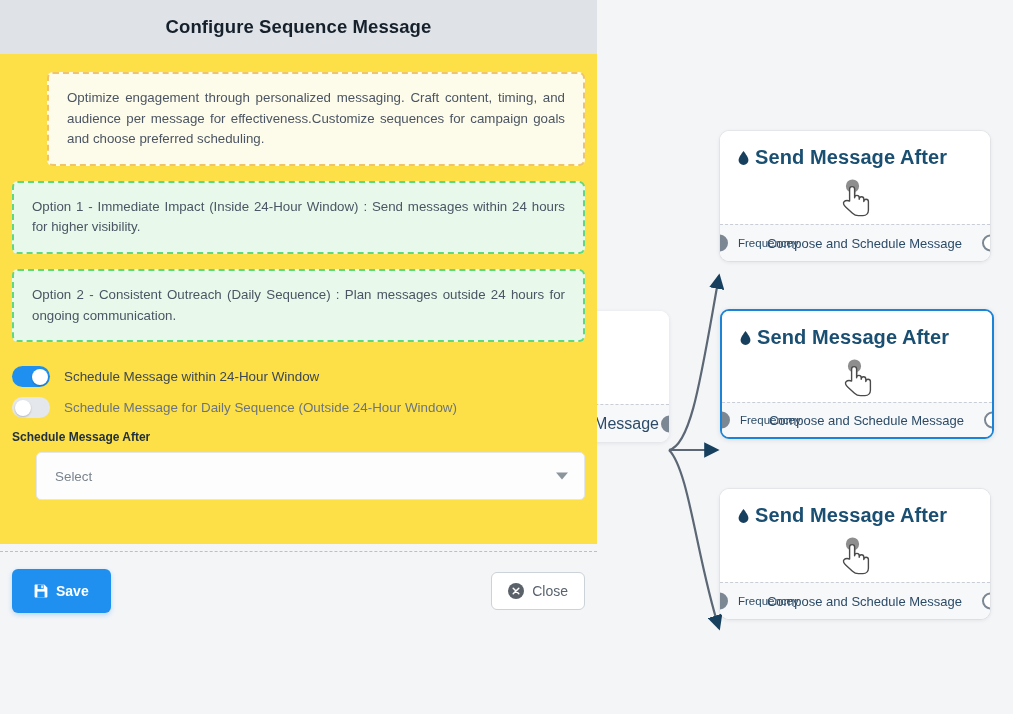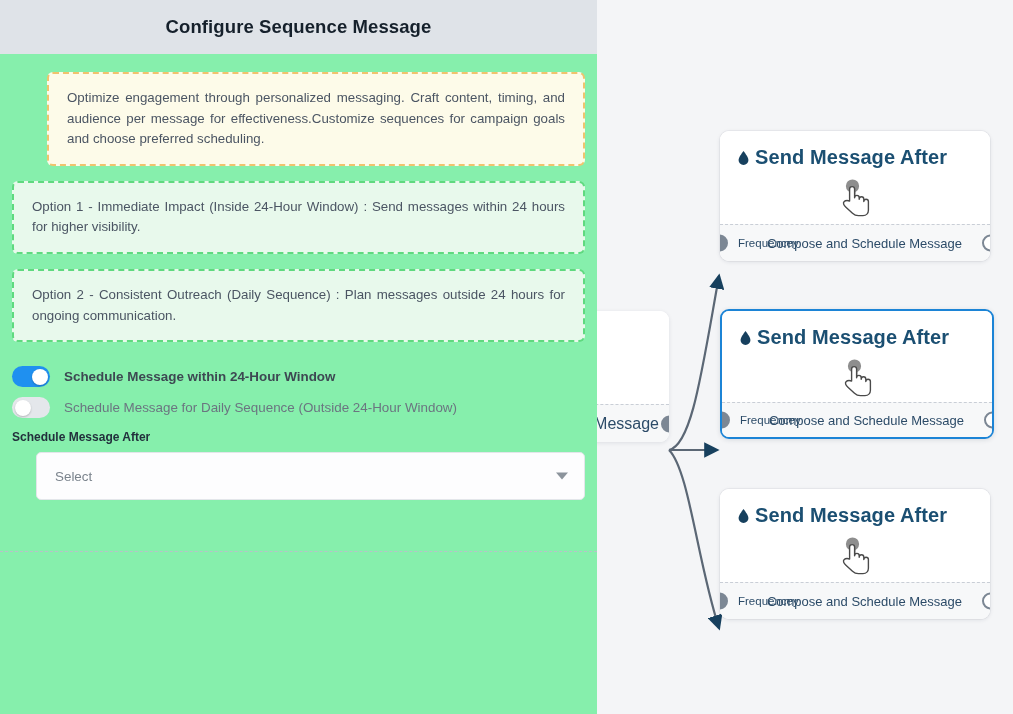--- a/index.html
+++ b/index.html
@@ -78,42 +78,42 @@
     position:absolute;right:10px;top:50%;transform:translateY(-50%);
     font-size:16px;color:#2c4b68;white-space:nowrap;
   }
   .node-partial .pport{
     position:absolute;right:-9px;top:50%;transform:translateY(-50%);
     width:17px;height:17px;border-radius:50%;background:#7c8794;
   }
 
   
   .panel{
-    position:absolute;left:0;top:0;width:597px;height:714px;
-    background:#86efac;
+    position:absolute;left:0;top:0;width:597px;height:544px;
+    background:#fde047;
   }
   .panel-header{
     height:54px;background:#dfe3e8;
     display:flex;align-items:center;justify-content:center;
   }
   .panel-title{
     font-size:18.5px;font-weight:bold;color:#15202b;letter-spacing:.1px;
   }
   .panel-body{padding:18px 12px 0 12px;}
 
   .callout{
     border-radius:6px;padding:14px 18px;margin-bottom:15px;
     font-size:13.3px;line-height:1.55;color:#4b5563;
     text-align:justify;
   }
   .callout-info{background:#fdfbe9;border:2px dashed #f0c36d;margin-left:35px;}
   .callout-ok{background:#e8f9ec;border:2px dashed #5fd97f;}
 
   .toggle-row{display:flex;align-items:center;margin:0 0 10px 0;}
-  .toggle-row.first{margin-top:24px;font-weight:bold;}
+  .toggle-row.first{margin-top:24px;}
   .switch{
     width:38px;height:21px;border-radius:11px;position:relative;flex:0 0 auto;
     transition:background .15s;
   }
   .switch.on{background:#1f90f0;}
   .switch.off{background:#e4e7eb;}
   .knob{
     position:absolute;top:2.5px;width:16px;height:16px;border-radius:50%;
     background:#ffffff;box-shadow:0 1px 2px rgba(0,0,0,.22);
   }
@@ -288,15 +288,38 @@
 
       <div class="select">
         <span class="select-value">Select</span>
         <span class="caret"></span>
       </div>
 
     </div>
 
     <div class="panel-divider"></div>
 
+    <div class="panel-footer">
+      <button class="btn btn-save">
+        <span class="icon-inline">
+          <svg width="14" height="14" viewBox="0 0 14 14">
+            <path d="M1.6,0.6 L10.2,0.6 L13.4,3.8 L13.4,12.4 C13.4,13 13,13.4 12.4,13.4 L1.6,13.4 C1,13.4 0.6,13 0.6,12.4 L0.6,1.6 C0.6,1 1,0.6 1.6,0.6 Z" fill="#ffffff"></path>
+            <rect x="3.6" y="0.6" width="6" height="4.4" fill="#1f90f0"></rect>
+            <rect x="7.3" y="1.4" width="1.5" height="2.8" fill="#ffffff"></rect>
+            <rect x="3.4" y="7.6" width="7.2" height="5.8" fill="#1f90f0"></rect>
+          </svg>
+        </span>
+        <span>Save</span>
+      </button>
+
+      <button class="btn btn-close">
+        <span class="icon-inline">
+          <svg width="16" height="16" viewBox="0 0 16 16">
+            <circle cx="8" cy="8" r="8" fill="#5b6168"></circle>
+            <path d="M5.2,5.2 L10.8,10.8 M10.8,5.2 L5.2,10.8" stroke="#ffffff" stroke-width="1.5" stroke-linecap="round"></path>
+          </svg>
+        </span>
+        <span>Close</span>
+      </button>
+    </div>
 
   </div>
 </div>
 
 </body></html>

